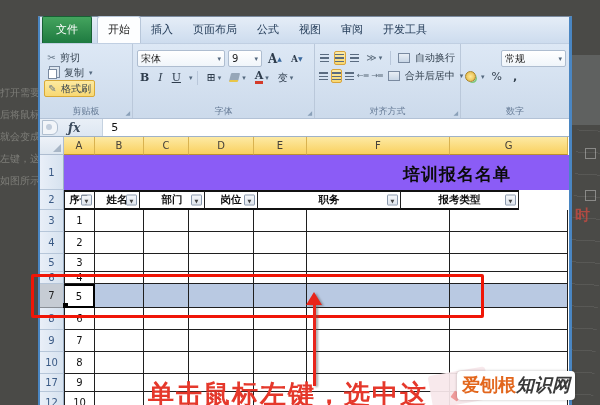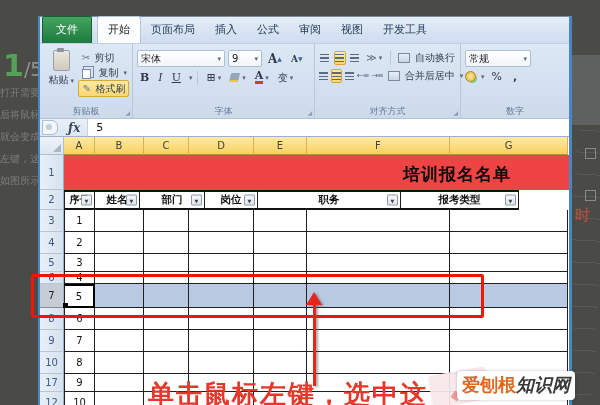--- a/index.html
+++ b/index.html
@@ -45,21 +45,21 @@
   .mini{display:flex;align-items:center;gap:3px;font-size:10px;color:#33414f;height:15px;padding:0 2px;white-space:nowrap;}
   .mini .ic{font-size:10px;color:#6b7b8c;width:11px;text-align:center;}
   .ic-copy{width:7px;height:8px;border:1px solid #7a8aa0;background:#fff;box-shadow:2px -2px 0 0 #dde6f0,2px -2px 0 1px #7a8aa0;margin:2px 4px 0 2px;}
   .fmt-painter{background:linear-gradient(#fdeaa0,#f8d873);border:1px solid #d8a938;border-radius:2px;}
   .dd{font-size:7px;color:#54687e;margin-left:2px;}
 
   .g-font{width:182px;}
   .frow{display:flex;align-items:center;gap:3px;margin:3px 0 2px;}
   .combo{background:linear-gradient(#ffffff,#f0f5fa);border:1px solid #aebdd0;border-radius:2px;font-size:10px;color:#222;
          display:flex;align-items:center;justify-content:space-between;padding:0 3px;height:17px;box-sizing:border-box;}
-  .cb-font{width:88px;} .cb-size{width:34px;} .cb-num{width:66px;}
+  .cb-font{width:88px;} .cb-size{width:34px;} .cb-num{width:66px;margin-left:36px;}
   .fbtn{font-family:"DejaVu Serif",serif;font-size:11px;color:#2e3c4c;padding:0 3px;height:15px;display:flex;align-items:center;}
   .aa-big{font-size:12px;font-weight:bold;} .aa-small{font-size:9px;font-weight:bold;}
   .sup{font-size:6px;vertical-align:top;color:#3a6aa0;}
   .u-line{text-decoration:underline;}
   .sepv{width:1px;height:14px;background:#b9c7da;margin:0 2px;}
   .a-color{font-weight:bold;border-bottom:3px solid #d43b2a;line-height:10px;}
   .bucket{display:inline-block;width:9px;height:7px;background:#97a7b8;transform:skewX(-14deg);border-radius:1px;margin-right:1px;border-bottom:2px solid #e8c64a;}
 
   .g-align{width:146px;}
   .al-btn{width:15px;height:14px;display:flex;align-items:center;justify-content:center;border-radius:2px;}
@@ -71,21 +71,21 @@
   .ind-ic{font-size:8px;color:#5a6a7a;letter-spacing:-1px;}
 
   .g-num{flex:1;border-right:none;overflow:hidden;}
   .coin{display:inline-block;width:9px;height:9px;border-radius:50%;background:radial-gradient(#ffe99a,#e0b23a);border:1px solid #a8842a;box-shadow:2px 2px 0 -1px #7ec87e;}
   .num-sym{font-size:11px;color:#33414f;padding:0 4px;}
 
   
   .fbar{height:18px;background:linear-gradient(#e9eff7,#dde7f2);border-bottom:1px solid #9fb2c8;display:flex;align-items:center;box-sizing:border-box;}
   .namebox{width:14px;height:13px;background:#f2f5f9;border:1px solid #b0bfd0;border-radius:0 6px 6px 0;margin-left:2px;position:relative;}
   .namebox:before{content:"";position:absolute;left:3px;top:3px;width:6px;height:6px;border-radius:50%;background:#c3cedc;}
-  .fx{font-family:"DejaVu Serif","Liberation Serif",serif;font-style:italic;font-weight:bold;font-size:12px;color:#3a4a5c;margin:0 7px 0 10px;}
+  .fx{font-family:"DejaVu Serif","Liberation Serif",serif;font-style:italic;font-weight:bold;font-size:12px;color:#3a4a5c;margin:0 22px 0 10px;}
   .finput{flex:1;background:#fff;border-left:1px solid #c5d2e0;height:100%;display:flex;align-items:center;padding-left:8px;font-size:11px;color:#111;}
 
   
   .grid{position:relative;height:269px;background:#fff;overflow:hidden;}
   .grow{display:flex;box-sizing:border-box;}
   .hdr{height:18px;} .r1{height:35px;} .r2{height:20px;} .r3,.r4,.r8,.r9,.r10{height:22px;}
   .r5,.r11{height:18px;} .r6{height:12px;} .r7{height:24px;} .r12{height:22px;}
   .corner{width:24px;background:linear-gradient(#eef2f8,#dde6f0);border-right:1px solid #aebdd0;border-bottom:1px solid #aebdd0;position:relative;box-sizing:border-box;flex-shrink:0;}
   .corner:after{content:"";position:absolute;right:2px;bottom:2px;border-style:solid;border-width:0 0 8px 8px;border-color:transparent transparent #a8b6c6 transparent;}
   .ch{background:linear-gradient(#fdeaa4,#f9d05f);border-right:1px solid #d9b24f;border-bottom:1px solid #b98f35;
@@ -95,21 +95,21 @@
   .r7 .rh{background:#c6ccd4;color:#222;border-bottom-color:#8a8f96;}
   .ca{width:31px;} .cb{width:49px;} .cc{width:45px;} .cd{width:65px;} .ce{width:53px;} .cf{width:143px;} .cg{width:118px;}
   .c{box-sizing:border-box;flex-shrink:0;background:#fff;}
   .tc{border-right:1px solid #1f1f1f;border-bottom:1px solid #1f1f1f;}
   .tc.ca{border-left:1px solid #1f1f1f;font-size:10px;display:flex;align-items:center;justify-content:center;color:#111;}
   .th{border-top:2px solid #111;border-bottom:2px solid #111;font-weight:bold;font-size:10.5px;color:#111;
       display:flex;align-items:center;justify-content:center;position:relative;overflow:hidden;}
   .filterbtn{position:absolute;right:2px;top:50%;transform:translateY(-50%);width:11px;height:11px;
       background:linear-gradient(#f5f7fa,#dfe5ec);border:1px solid #8a99ad;border-radius:1px;
       display:flex;align-items:center;justify-content:center;font-size:5px;color:#444;box-sizing:border-box;}
-  .title-cell{flex:1;position:relative;background:#ef4444;}
+  .title-cell{flex:1;position:relative;background:#8b5cf6;}
   .sheet-title{position:absolute;left:293px;top:8px;width:200px;text-align:center;font-weight:bold;font-size:17px;color:#0b0b0b;letter-spacing:1px;white-space:nowrap;}
   .sel{background:#b9c9e2;}
   .active-cell{background:#fff;border:2px solid #000;}
   .fill-handle{position:absolute;left:23px;top:166px;width:5px;height:5px;background:#000;z-index:3;}
 
   
   .hl-rect{position:absolute;left:31px;top:274px;width:447px;height:38px;border:3px solid #f01607;border-radius:2px;z-index:5;}
   .arrow{position:absolute;left:306px;top:292px;z-index:5;filter:drop-shadow(2px 1px 1px rgba(90,90,90,.55));}
   .arrow .head{width:0;height:0;border-left:8px solid transparent;border-right:8px solid transparent;border-bottom:13px solid #e8251a;}
   .arrow .shaft{width:3px;height:81px;background:#e8251a;margin-left:6.5px;}
@@ -121,52 +121,47 @@
   .watermark{position:absolute;left:457px;top:371px;z-index:6;background:#fff;border-radius:4px;padding:2px 5px 3px;
              font-size:18px;font-weight:bold;white-space:nowrap;box-shadow:0 0 3px rgba(0,0,0,.25);}
   .wm-brand{color:#e2661c;} .wm-suffix{color:#3a3a3a;font-style:italic;}
   .wm-tick{position:absolute;left:452px;top:392px;width:8px;height:8px;background:#ef9b9b;z-index:6;transform:rotate(35deg);border-radius:1px;}
 </style>
 </head>
 <body>
 
 <div class="stage">
 
-  <div class="bg-pagenum"><span class="cur">1</span><span class="tot">/5</span></div>
   <div class="bg-line" style="top:86px">打开需要</div>
   <div class="bg-line" style="top:108px">后将鼠标</div>
   <div class="bg-line" style="top:130px">就会变成</div>
   <div class="bg-line" style="top:152px">左键，这</div>
   <div class="bg-line" style="top:174px">如图所示</div>
   <div class="bg-right-top"></div>
   <div class="bg-right-panel"></div>
   <div class="bg-right-char">时</div>
   <div class="bg-right-sq" style="top:148px"></div>
   <div class="bg-right-sq" style="top:190px"></div>
 
   <div class="window">
 
     <div class="tabbar">
       <div class="tab tab-file">文件</div>
       <div class="tab active">开始</div>
+      <div class="tab">插入</div>
       <div class="tab">页面布局</div>
-      <div class="tab">插入</div>
       <div class="tab">公式</div>
+      <div class="tab">视图</div>
       <div class="tab">审阅</div>
-      <div class="tab">视图</div>
       <div class="tab">开发工具</div>
     </div>
 
     <div class="ribbon">
 
       <div class="group g-clip">
-        <div class="paste">
-          <div class="clip-ic"></div>
-          <div class="paste-lb"><span>粘贴</span><span class="dd">▾</span></div>
-        </div>
         <div class="clip-col">
           <div class="mini">
               <span class="ic">✂</span>
               <span>剪切</span>
             </div>
           <div class="mini">
               <span class="ic-copy"></span>
               <span>复制</span>
               <span class="dd">▾</span>
             </div>

